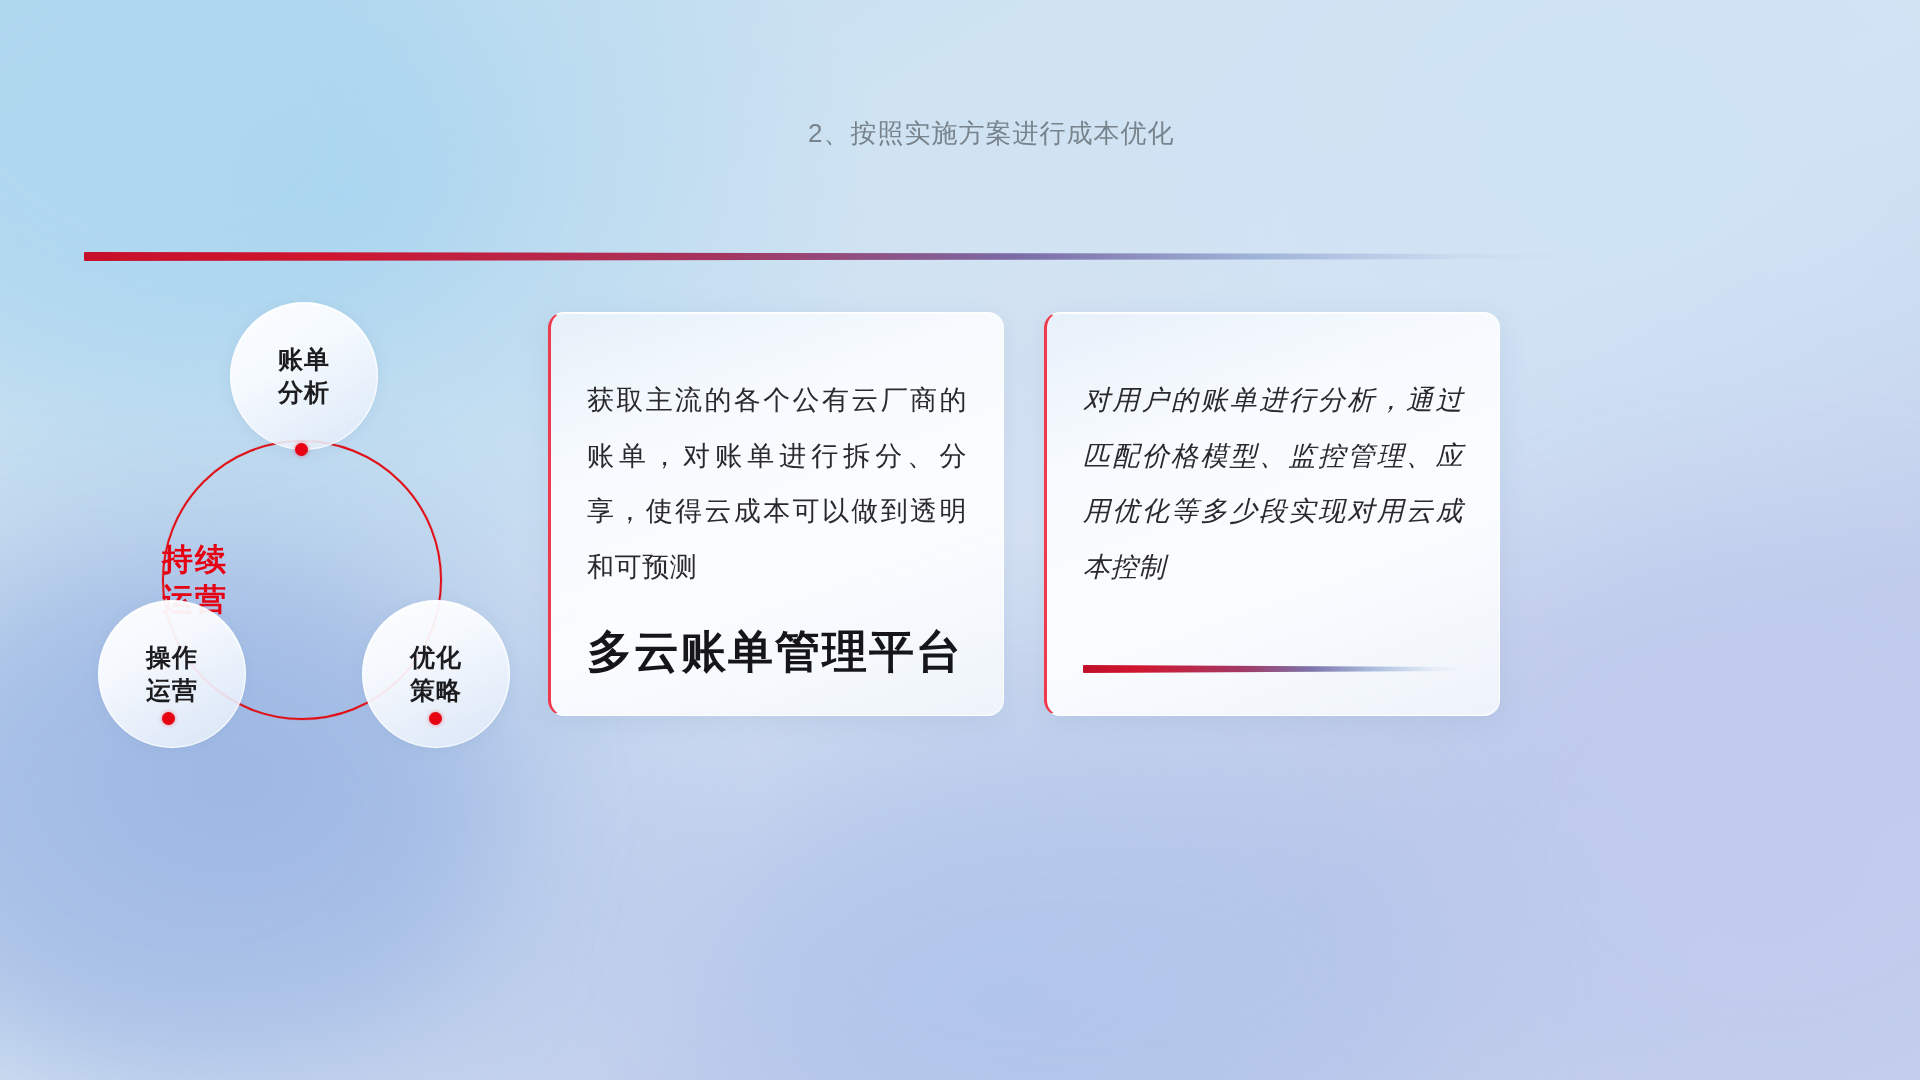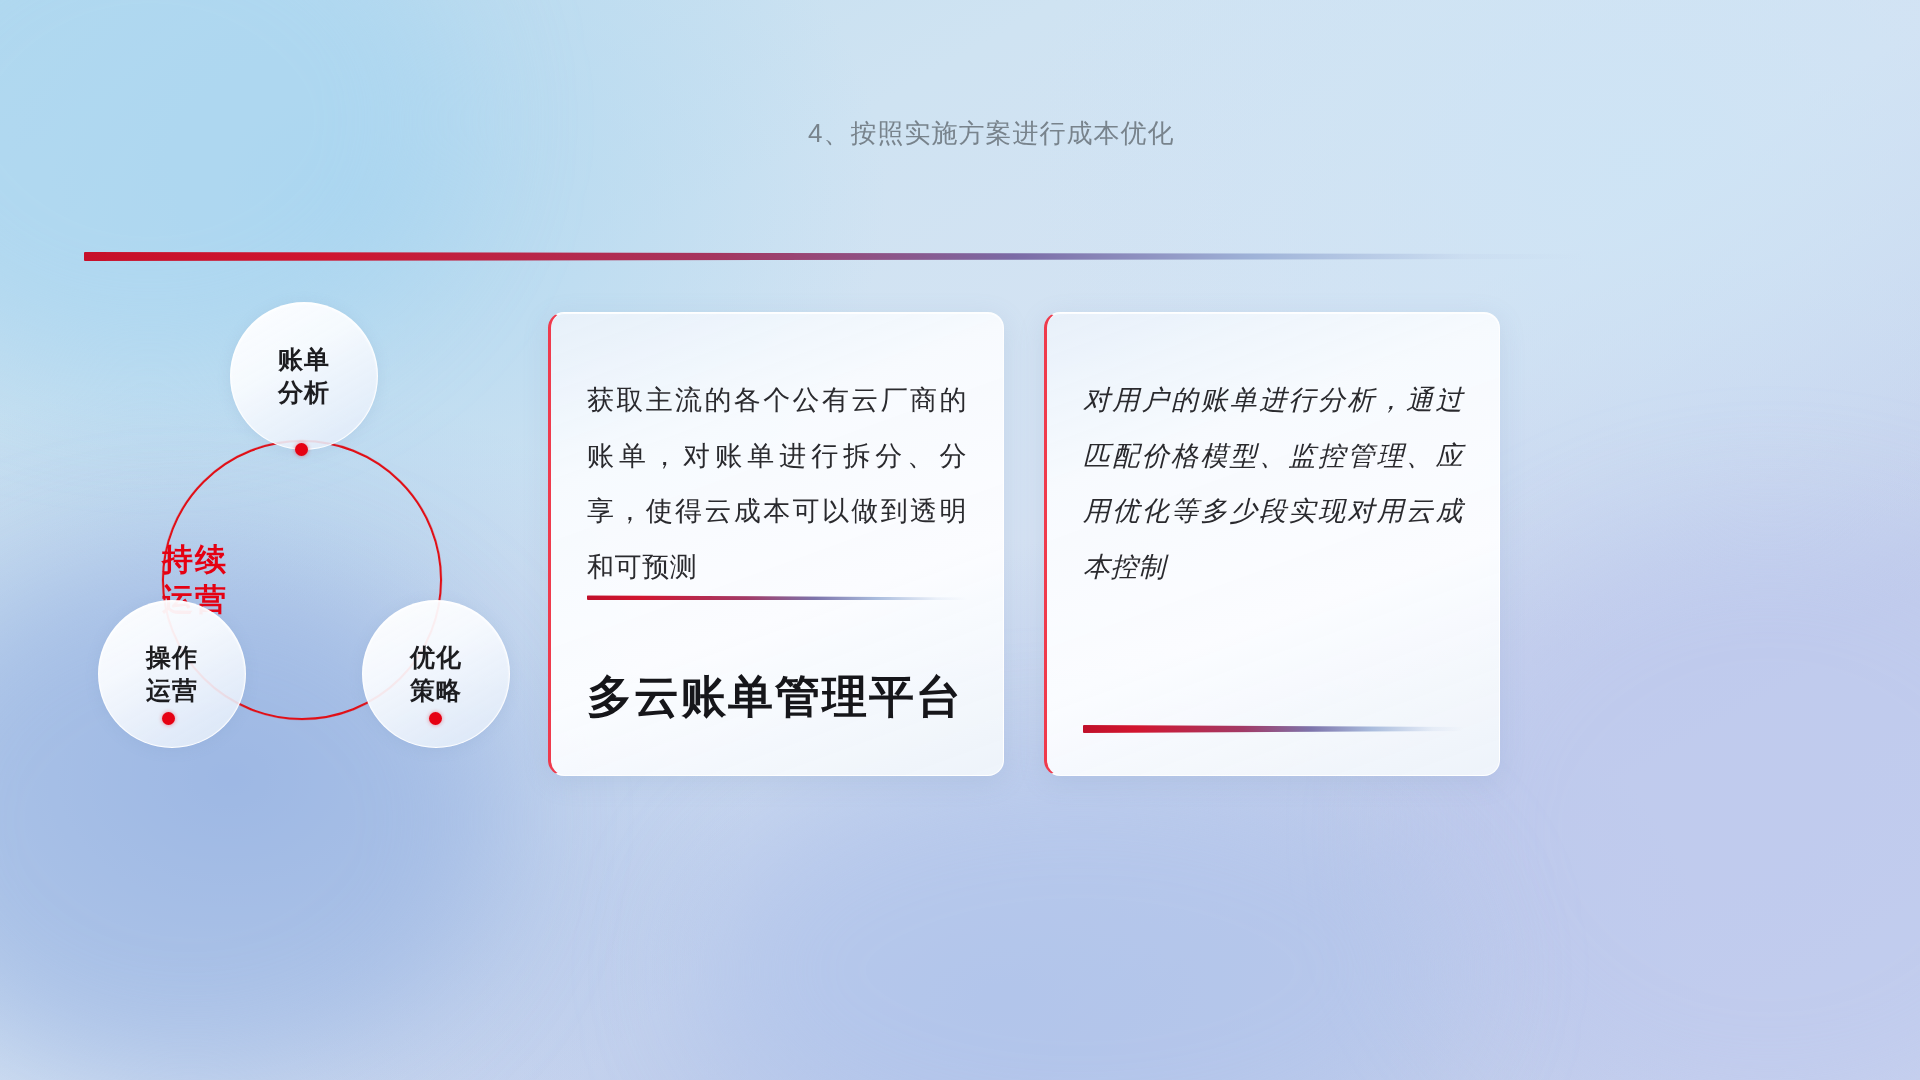--- a/index.html
+++ b/index.html
@@ -76,21 +76,21 @@
     position:absolute; width:13px; height:13px; border-radius:50%;
     background:#e60012; box-shadow:0 0 4px rgba(230,0,18,0.45);
   }
   .dot-top   { left:211px; top:155px; }
   .dot-left  { left:78px;  top:424px; }
   .dot-right { left:345px; top:424px; }
 
   
   .cards { position:absolute; left:548px; top:312px; width:1332px; height:448px; }
   .card {
-    position:absolute; top:0; width:456px; height:464px;
+    position:absolute; top:0; width:456px; height:404px;
     border-radius:16px;
     background:linear-gradient(160deg, rgba(233,241,250,0.92) 0%, rgba(248,251,254,0.96) 28%, rgba(252,253,255,0.97) 62%, rgba(241,246,251,0.93) 100%);
     border:1px solid rgba(255,255,255,0.9);
     border-left:3px solid #ef3a4c;
     box-shadow:0 6px 26px rgba(110,140,185,0.17), inset 0 1px 0 rgba(255,255,255,0.85);
     padding:60px 36px 10px 36px;
     display:flex; flex-direction:column;
   }
   .card-1 { left:0; }
   .card-2 { left:496px;font-style:italic; }
@@ -100,34 +100,34 @@
     flex:0 0 auto;
   }
   .card-rule {
     margin-top:auto; margin-bottom:32px; height:8px; width:100%;
     background:linear-gradient(90deg,#c0102a 0%, #d2152f 14%, #a23a66 42%, #7d74ab 60%, #a9bcdd 76%, rgba(200,214,236,0.3) 92%, rgba(210,222,240,0) 100%);
     clip-path:polygon(0 0, 100% 2px, 100% 6px, 0 8px);
     border-radius:1px;
   }
   .card-title {
     font-size:45px; font-weight:800; color:#16161a; letter-spacing:2px;
-    margin-bottom:44px; line-height:1.1;margin-top:40px;
+    margin-bottom:44px; line-height:1.1;
   }
 </style>
 </head>
 <body>
 
 <div class="bg-blob" style="left:-160px; top:-140px; width:620px; height:520px; background:rgba(168,214,240,0.55);"></div>
 <div class="bg-blob" style="left:-120px; top:560px; width:620px; height:520px; background:rgba(150,178,226,0.5);"></div>
 <div class="bg-blob" style="left:1420px; top:520px; width:700px; height:620px; background:rgba(188,200,238,0.5);"></div>
 <div class="bg-blob" style="left:700px; top:760px; width:760px; height:420px; background:rgba(176,196,234,0.45);"></div>
 
 <section class="steps">
   <div class="step-col right">
-    <div class="step-line">4、按照实施方案进行成本优化</div>
+    <div class="step-line">2、按照实施方案进行成本优化</div>
   </div>
 </section>
 
 <div class="divider-wrap">
   <div class="divider"></div>
 </div>
 
 <section class="venn">
 
   <div class="big-ring"></div>

